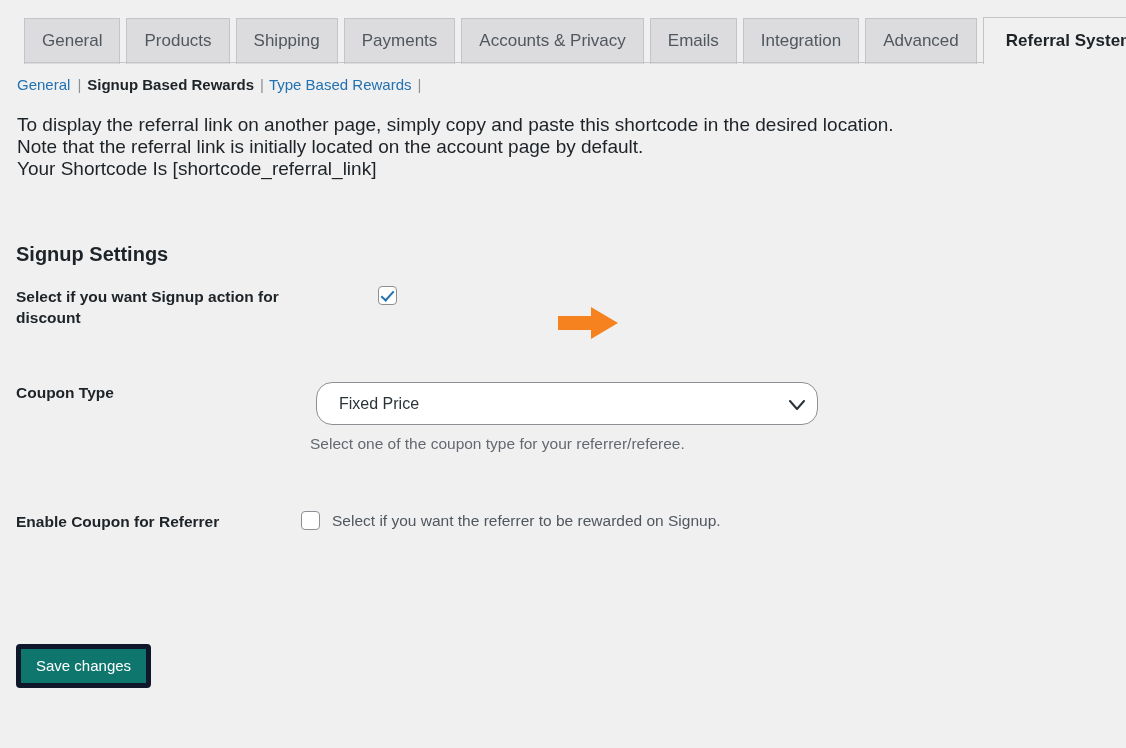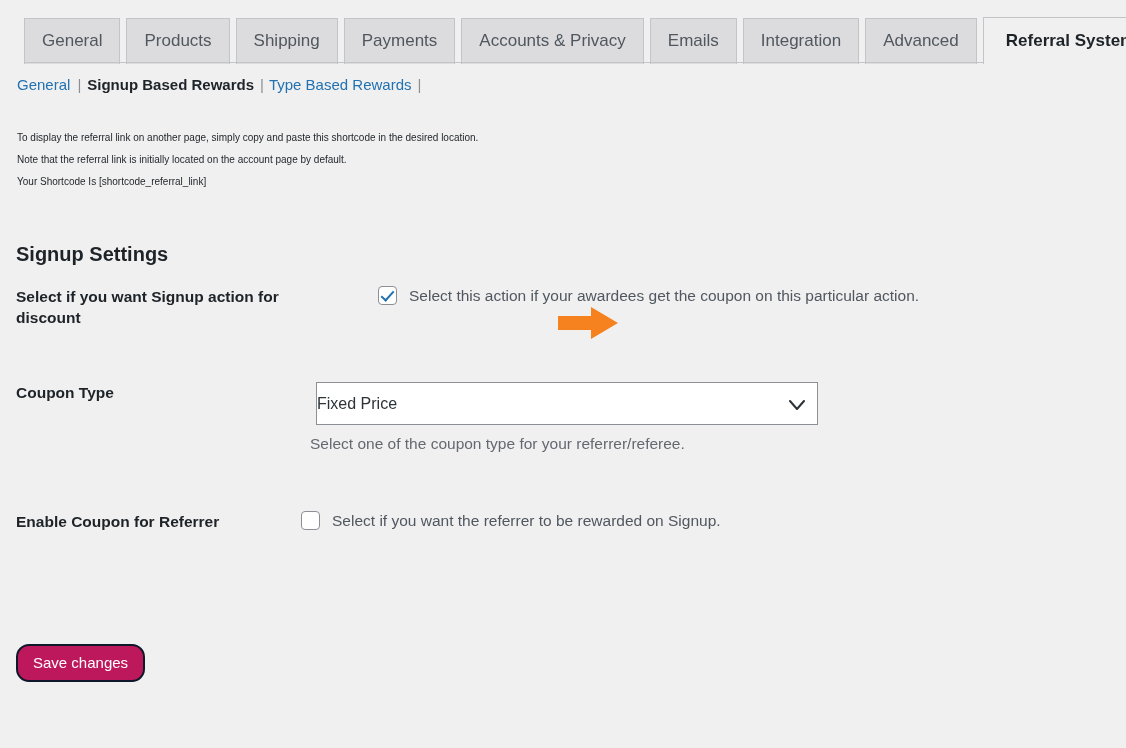--- a/index.html
+++ b/index.html
@@ -90,22 +90,22 @@
     padding: 0 6px 0 7px;
   }
   .subnav .sep.tight {
     padding: 0 5px 0 6px;
   }
 
   
   .intro {
     position: absolute;
     left: 17px;
-    top: 127px;
-    font-size: 10px;
+    top: 114px;
+    font-size: 19px;
     line-height: 22px;
     color: #1d2327;
   }
   .intro div { white-space: nowrap; }
 
   
   .section-title {
     position: absolute;
     left: 16px;
     top: 226px;
@@ -195,24 +195,24 @@
     width: 502px;
     height: 43px;
     margin-left: 8px;
   }
   .select-box {
     box-sizing: border-box;
     width: 100%;
     height: 100%;
     background: #ffffff;
     border: 1px solid #8c8f94;
-    border-radius: 0;
+    border-radius: 16px;
     font-size: 16px;
     color: #2c3338;
-    padding: 0 38px 0 0;
+    padding: 0 38px 0 22px;
     line-height: 41px;
     cursor: pointer;
   }
   .select-caret {
     position: absolute;
     right: 13px;
     top: 15px;
     pointer-events: none;
   }
   .field-help {
@@ -222,24 +222,24 @@
     color: #646970;
   }
 
   
   .save-wrap {
     position: absolute;
     left: 16px;
     top: 644px;
   }
   .save-btn {
-    background: #be185d;
+    background: #0f766e;
     color: #ffffff;
-    border: 2px solid #0f172a;
-    border-radius: 13px;
+    border: 5px solid #0f172a;
+    border-radius: 4px;
     font-size: 15px;
     font-family: "Liberation Sans", sans-serif;
     padding: 8px 15px 9px;
     cursor: pointer;
   }
 </style>
 </head>
 <body>
 
 <div class="tab-bar">
@@ -281,21 +281,20 @@
     <div class="row-field">
 
       <div class="arrow">
         <svg width="60" height="32" viewBox="0 0 60 32" xmlns="http://www.w3.org/2000/svg">
           <polygon points="0,9 33,9 33,0 60,16 33,32 33,23 0,23" fill="#F5821F"></polygon>
         </svg>
       </div>
 
       <div class="cb-line" style="margin-left:64px;">
         <span class="checkbox checked"></span>
-        <span class="cb-text">Select this action if your awardees get the coupon on this particular action.</span>
       </div>
     </div>
   </div>
 
   <div class="row row-coupon">
     <div class="row-label">Coupon Type</div>
     <div class="row-field">
       <div class="select-wrap">
         <div class="select-box">Fixed Price</div>
         <span class="select-caret">

